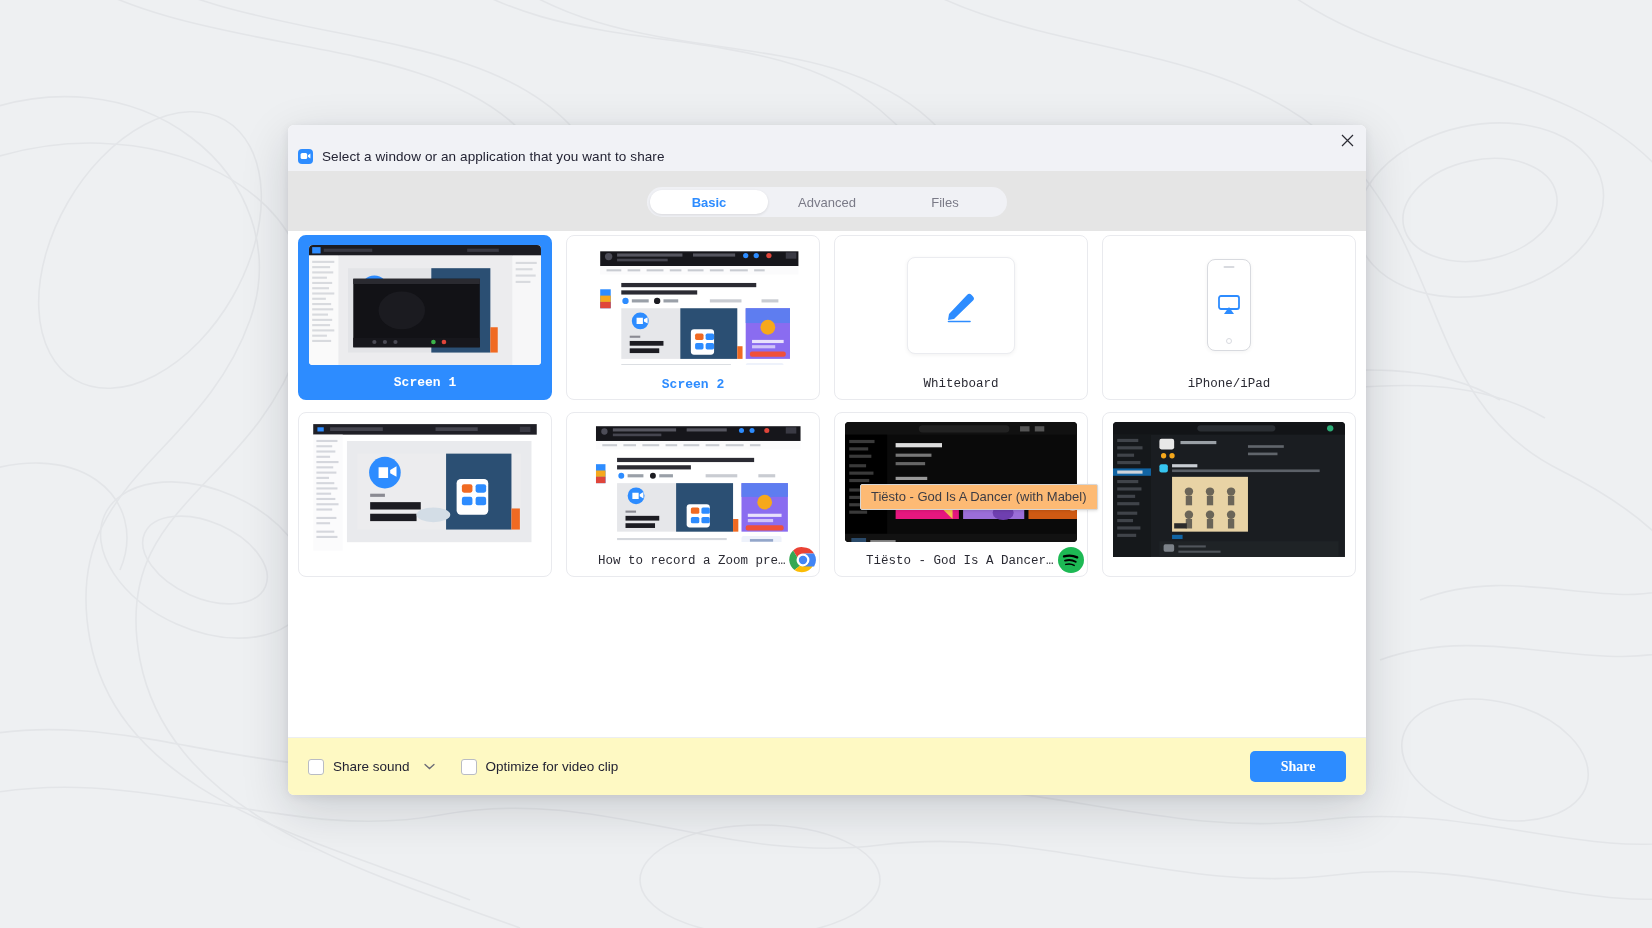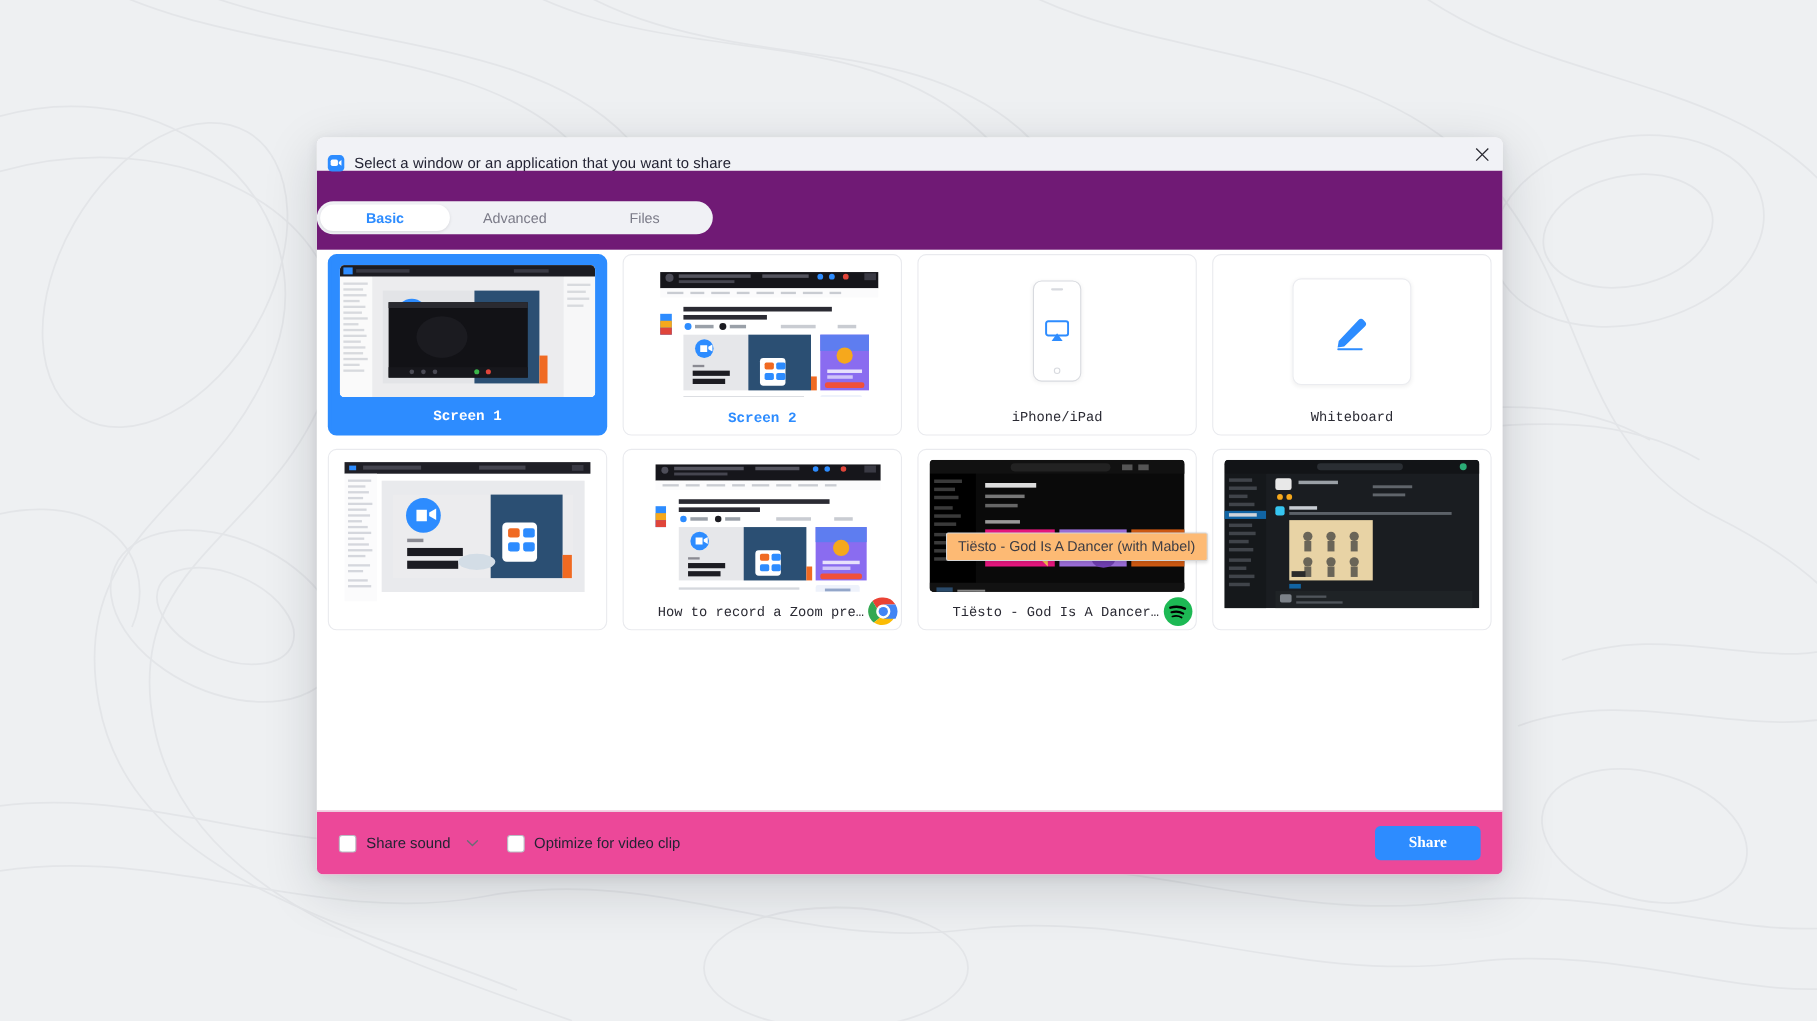--- a/index.html
+++ b/index.html
@@ -33,21 +33,21 @@
     border-radius: 6px;
     box-shadow: 0 14px 48px rgba(20,25,40,.16), 0 2px 10px rgba(20,25,40,.08);
     z-index: 2;
     display: flex;
     flex-direction: column;
     overflow: hidden;
   }
 
   
   .titlebar {
-    height: 30px;
+    height: 46px;
     background: #f1f2f6;
     display: flex;
     align-items: center;
     padding: 16px 8px 0 10px;
     flex: 0 0 auto;
     position: relative;
   }
   .zoom-logo {
     width: 15px; height: 15px;
     background: #2d8cff;
@@ -69,22 +69,23 @@
     width: 26px; height: 24px;
     display: flex; align-items: center; justify-content: center;
     border-radius: 3px;
     cursor: pointer;
   }
 
   
   .tabs-row {
     flex: 0 0 auto;
     display: flex;
-    padding: 28px 0 14px 0;
-    background: #701a75;
+    justify-content: center;
+    padding: 16px 0 14px 0;
+    background: #e5e5e5;
   }
   .tabs {
     display: flex;
     background: #f0f1f5;
     border-radius: 16px;
     padding: 3px;
     width: 360px;
     height: 30px;
   }
   .tab {
@@ -226,21 +227,21 @@
   }
 
   
   .footer {
     flex: 0 0 auto;
     height: 58px;
     border-top: 1px solid #eceef1;
     display: flex;
     align-items: center;
     padding: 0 20px;
-    background: #ec4899;
+    background: #fef9c3;
   }
   .checkrow { display: flex; align-items: center; gap: 9px; cursor: pointer; }
   .checkbox {
     width: 16px; height: 16px;
     border: 1.5px solid #b9bcc4;
     border-radius: 3px;
     background: #fff;
     flex: 0 0 auto;
   }
   .checkrow .txt { font-size: 13.5px; color: #232333; white-space: nowrap; }
@@ -467,45 +468,45 @@
             <rect x="174" y="124" width="10" height="4" fill="#f06a22"></rect>
           </svg>
         </div>
         <div class="card-label blue">
           <span class="lbl">Screen 2</span>
         </div>
       </div>
 
       <div class="card">
         <div class="card-thumb">
+          <div class="plain-tile">
+            <svg width="42" height="42" viewBox="0 0 42 42">
+              <path d="M9 30 L27 11 a3.2 3.2 0 0 1 4.6 0 l1.2 1.2 a3.2 3.2 0 0 1 0 4.6 L14 35 L8 36 Z" fill="#2d8cff"></path>
+              <path d="M8.5 37.5 H30" stroke="#2d8cff" stroke-width="1.6" stroke-linecap="round" fill="none"></path>
+            </svg>
+          </div>
+        </div>
+        <div class="card-label">
+          <span class="lbl">Whiteboard</span>
+        </div>
+      </div>
+
+      <div class="card">
+        <div class="card-thumb">
           <div class="phone-outline">
             <span class="phone-speaker"></span>
             <svg width="22" height="20" viewBox="0 0 22 20">
               <rect x="1" y="1" width="20" height="13" rx="2" fill="none" stroke="#2d8cff" stroke-width="1.8"></rect>
               <path d="M11 12 L16 19 H6 Z" fill="#2d8cff"></path>
             </svg>
             <span class="phone-home"></span>
           </div>
         </div>
         <div class="card-label">
           <span class="lbl">iPhone/iPad</span>
-        </div>
-      </div>
-
-      <div class="card">
-        <div class="card-thumb">
-          <div class="plain-tile">
-            <svg width="42" height="42" viewBox="0 0 42 42">
-              <path d="M9 30 L27 11 a3.2 3.2 0 0 1 4.6 0 l1.2 1.2 a3.2 3.2 0 0 1 0 4.6 L14 35 L8 36 Z" fill="#2d8cff"></path>
-              <path d="M8.5 37.5 H30" stroke="#2d8cff" stroke-width="1.6" stroke-linecap="round" fill="none"></path>
-            </svg>
-          </div>
-        </div>
-        <div class="card-label">
-          <span class="lbl">Whiteboard</span>
         </div>
       </div>
 
       <div class="card">
         <div class="card-thumb">
           <svg class="mock" viewBox="0 0 220 128" preserveAspectRatio="none">
             <rect width="220" height="128" fill="#ffffff"></rect>
             <rect x="4" y="2" width="212" height="10" fill="#1f1f26"></rect>
             <rect x="8" y="5" width="6" height="4" fill="#2d8cff"></rect>
             <rect x="20" y="5" width="50" height="3.5" fill="#45454f"></rect>

